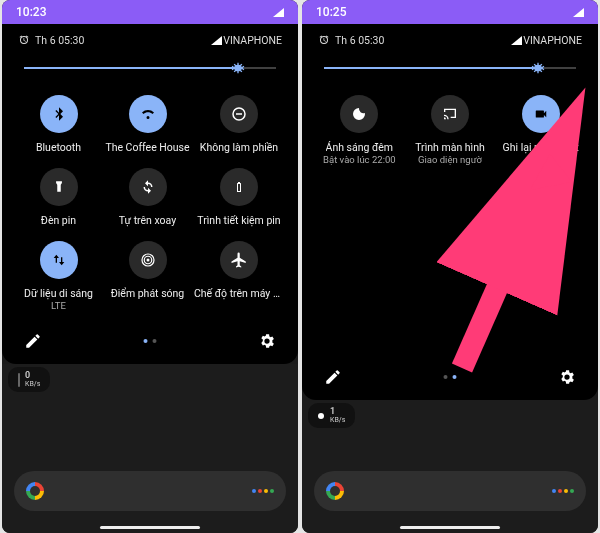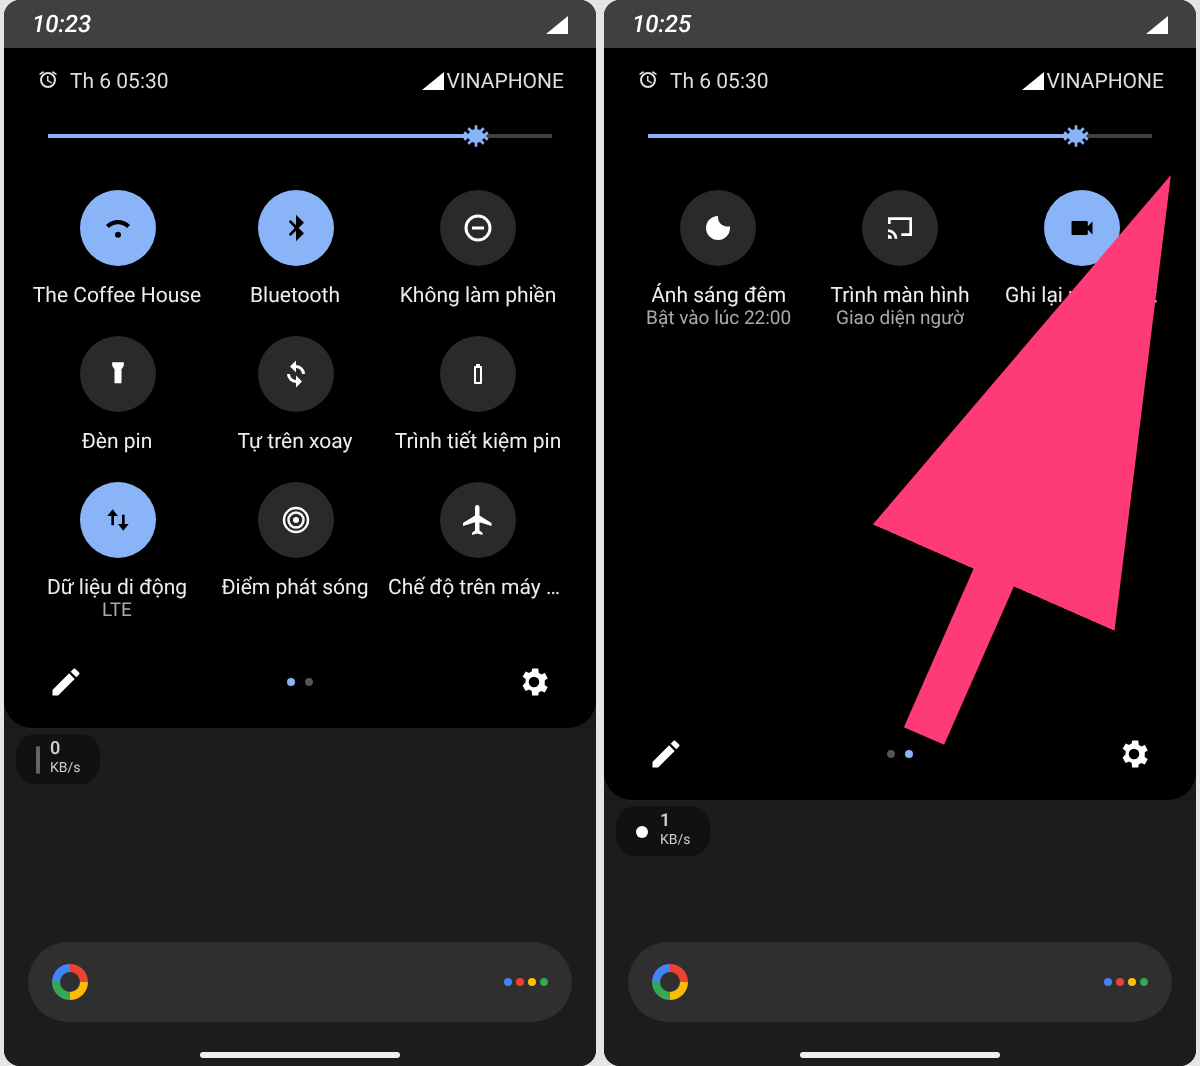--- a/index.html
+++ b/index.html
@@ -28,27 +28,26 @@
     background: #1a1a1a;
     border-radius: 8px;
     overflow: hidden;
     position: relative;
     display: flex;
     flex-direction: column;
     color: #fff;
   }
   .statusbar {
     height: 24px;
-    background: #404040;
+    background: #8b5cf6;
     display: flex;
     align-items: center;
     padding: 0 14px;
     font-size: 12px;
     font-weight: 500;
-    font-style: italic;
   }
   .status-time { flex: 0 0 auto; }
   .status-right { flex: 1; display:flex; justify-content:flex-end; gap:6px; align-items:center;}
   .qs-panel {
     background: #000;
     padding: 6px 14px 8px 14px;
     border-radius: 0 0 14px 14px;
     flex: 0 0 auto;
   }
   .qs-header {
@@ -231,33 +230,33 @@
           <svg width="16" height="16" viewBox="0 0 24 24">
               <path fill="#8ab4f8" d="M12 8a4 4 0 1 0 0 8 4 4 0 0 0 0-8zm7.43 4l2.07-2.07-1.43-1.43L18 10.57a7 7 0 0 0-1.6-1.6L18.5 6.9l-1.43-1.43L15 7.54A7 7 0 0 0 13 7V4h-2v3a7 7 0 0 0-2 .54L6.93 5.47 5.5 6.9l2.1 2.07A7 7 0 0 0 6 10.57L3.93 8.5 2.5 9.93 4.57 12 2.5 14.07l1.43 1.43L6 13.43c.42.62.96 1.16 1.6 1.6L5.5 17.1l1.43 1.43L9 16.46c.63.3 1.3.47 2 .54v3h2v-3c.7-.07 1.37-.24 2-.54l2.07 2.07 1.43-1.43-2.1-2.07c.64-.44 1.18-.98 1.6-1.6l2.07 2.07 1.43-1.43L19.43 12z"></path>
             </svg>
         </div>
       </div>
 
       <div class="tiles">
 
         <div class="tile">
           <div class="tile-circle on">
+            <svg width="16" height="16" viewBox="0 0 24 24">
+                <path d="M12 2l6 6-4 4 4 4-6 6V14l-4 4-1.4-1.4L11 12 6.6 7.4 8 6l4 4V2z"></path>
+              </svg>
+          </div>
+          <span class="tile-label">Bluetooth</span>
+        </div>
+        <div class="tile">
+          <div class="tile-circle on">
             <svg width="18" height="18" viewBox="0 0 24 24">
                 <path d="M12 18.5a2 2 0 1 0 0-4 2 2 0 0 0 0 4zM4 10c4.4-4.4 11.6-4.4 16 0l-2 2c-3.3-3.3-8.7-3.3-12 0l-2-2z"></path>
               </svg>
           </div>
           <span class="tile-label">The Coffee House</span>
-        </div>
-        <div class="tile">
-          <div class="tile-circle on">
-            <svg width="16" height="16" viewBox="0 0 24 24">
-                <path d="M12 2l6 6-4 4 4 4-6 6V14l-4 4-1.4-1.4L11 12 6.6 7.4 8 6l4 4V2z"></path>
-              </svg>
-          </div>
-          <span class="tile-label">Bluetooth</span>
         </div>
         <div class="tile">
           <div class="tile-circle">
             <svg width="18" height="18" viewBox="0 0 24 24">
                 <circle cx="12" cy="12" r="8" fill="none" stroke="#fff" stroke-width="2"></circle>
                 <rect x="8" y="11" width="8" height="2" fill="#fff"></rect>
               </svg>
           </div>
           <span class="tile-label">Không làm phiền</span>
         </div>
@@ -286,21 +285,21 @@
           </div>
           <span class="tile-label">Trình tiết kiệm pin</span>
         </div>
 
         <div class="tile">
           <div class="tile-circle on">
             <svg width="16" height="16" viewBox="0 0 24 24">
                 <path d="M8 4l-4 5h3v7h2V9h3L8 4zm8 16l4-5h-3V8h-2v7h-3l4 5z"></path>
               </svg>
           </div>
-          <span class="tile-label">Dữ liệu di động</span>
+          <span class="tile-label">Dữ liệu di sáng</span>
           <span class="tile-sub">LTE</span>
         </div>
         <div class="tile">
           <div class="tile-circle">
             <svg width="18" height="18" viewBox="0 0 24 24">
                 <circle cx="12" cy="12" r="2" fill="#fff"></circle>
                 <circle cx="12" cy="12" r="5" fill="none" stroke="#fff" stroke-width="1.6"></circle>
                 <circle cx="12" cy="12" r="8" fill="none" stroke="#fff" stroke-width="1.6"></circle>
               </svg>
           </div>

